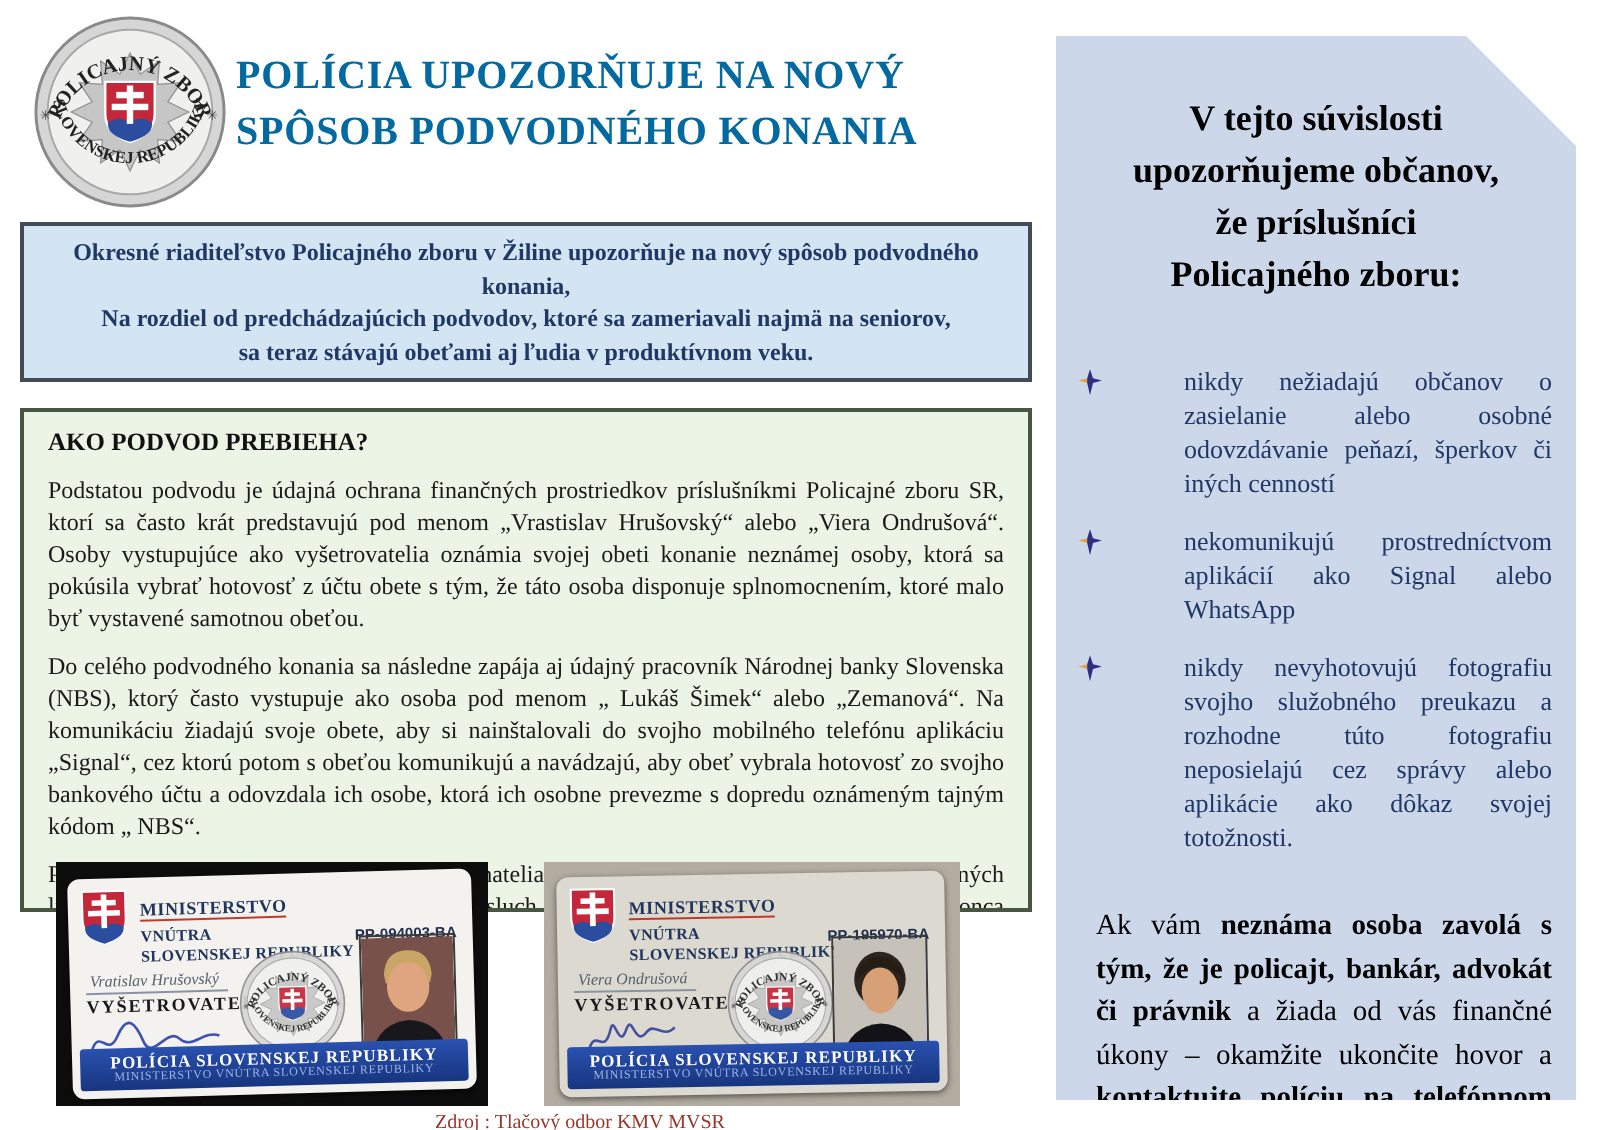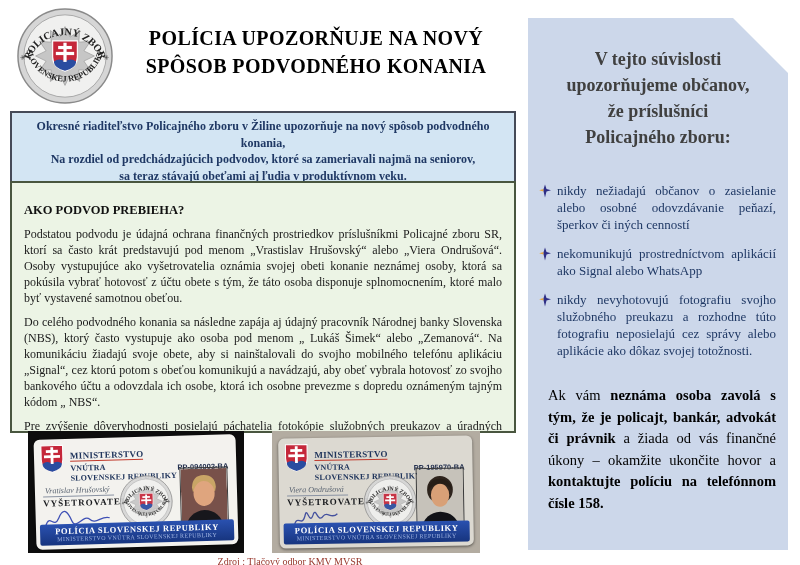--- a/index.html
+++ b/index.html
@@ -2,31 +2,31 @@
 <html lang="sk"><head>
 <meta charset="utf-8">
 <style>
   html,body{margin:0;padding:0;background:#fff;}
   #page{position:relative;width:800px;height:565px;background:#ffffff;
         font-family:"Liberation Serif","DejaVu Serif",serif;overflow:hidden;}
   .seg-bold{font-weight:bold;}
 
   
   #logo{position:absolute;left:16px;top:6px;width:98px;height:100px;}
-  #title{position:absolute;left:118px;top:24px;width:396px;text-align:center;
-         font-size:20px;font-weight:bold;color:#000000;line-height:28px;letter-spacing:.4px;}
+  #title{position:absolute;left:118px;top:24px;width:396px;text-align:left;
+         font-size:20px;font-weight:bold;color:#0369a1;line-height:28px;letter-spacing:.4px;}
 
   
   #intro-box{position:absolute;left:10px;top:111px;width:506px;box-sizing:border-box;
              background:#d3e5f3;border:2px solid #454a57;padding:5px 24px;text-align:center;}
   #intro-box .l{font-size:12px;font-weight:bold;color:#1f3864;line-height:16.5px;}
 
   
-  #how-box{position:absolute;left:10px;top:181px;width:506px;height:252px;box-sizing:border-box;
-           background:#ecf4e5;border:2px solid #49563f;padding:20px 12px;overflow:hidden;}
+  #how-box{position:absolute;left:10px;top:204px;width:506px;height:252px;box-sizing:border-box;
+           background:#ecf4e5;border:2px solid #49563f;padding:8px 12px;overflow:hidden;}
   #how-box h2{margin:0 0 8px 0;font-size:12.5px;color:#111;}
   #how-box p{margin:0 0 8px 0;font-size:12px;line-height:16px;color:#1a1a1a;text-align:justify;}
 
   
   .card-photo-frame{position:absolute;top:431px;height:122px;}
   #card1-frame{left:28px;width:216px;background:#0d0d0d;}
   #card2-frame{left:272px;width:208px;background:#b3aca1;}
   .idcard{position:absolute;left:7px;top:6px;right:7px;bottom:6px;border-radius:6px;
           box-shadow:0 1px 3px rgba(0,0,0,.55);}
   #card1-frame .idcard{background:#f3f2ee;transform:rotate(-1.6deg);}
@@ -48,23 +48,23 @@
   .card-banner .b1{font-size:8.5px;font-weight:bold;color:#fff;letter-spacing:.6px;}
   .card-banner .b2{font-size:6px;color:#9fb4e2;letter-spacing:.4px;}
 
   #source-caption{position:absolute;left:150px;top:556px;width:280px;text-align:center;
                   font-size:10px;font-weight:normal;color:#97362b;}
 
   
   #alert-panel{position:absolute;left:528px;top:18px;width:260px;height:532px;background:#ccd7ea;
                clip-path:polygon(0 0,calc(100% - 55px) 0,100% 55px,100% 100%,0 100%);}
   #panel-heading{margin-top:28px;text-align:center;font-size:18px;font-weight:bold;
-                 color:#404040;line-height:26px;}
+                 color:#000000;line-height:26px;}
   #panel-bullets{margin-top:32px;padding:0 12px 0 10px;}
-  .bullet-item{display:flex;margin-bottom:12px;}
+  .bullet-item{display:flex;margin-bottom:12px;gap:35px;}
   .bullet-icon{flex:0 0 14px;width:14px;height:14px;margin:2px 5px 0 0;}
   .bullet-text{font-size:13px;color:#1f3864;line-height:17px;text-align:justify;}
   #panel-callout{margin-top:26px;padding:0 12px 0 20px;font-size:14.5px;color:#000000;
                  line-height:21.5px;text-align:justify;}
 
   svg{display:block;}
   #svg-defs{position:absolute;width:0;height:0;overflow:hidden;}
 </style>
 </head>
 <body>

